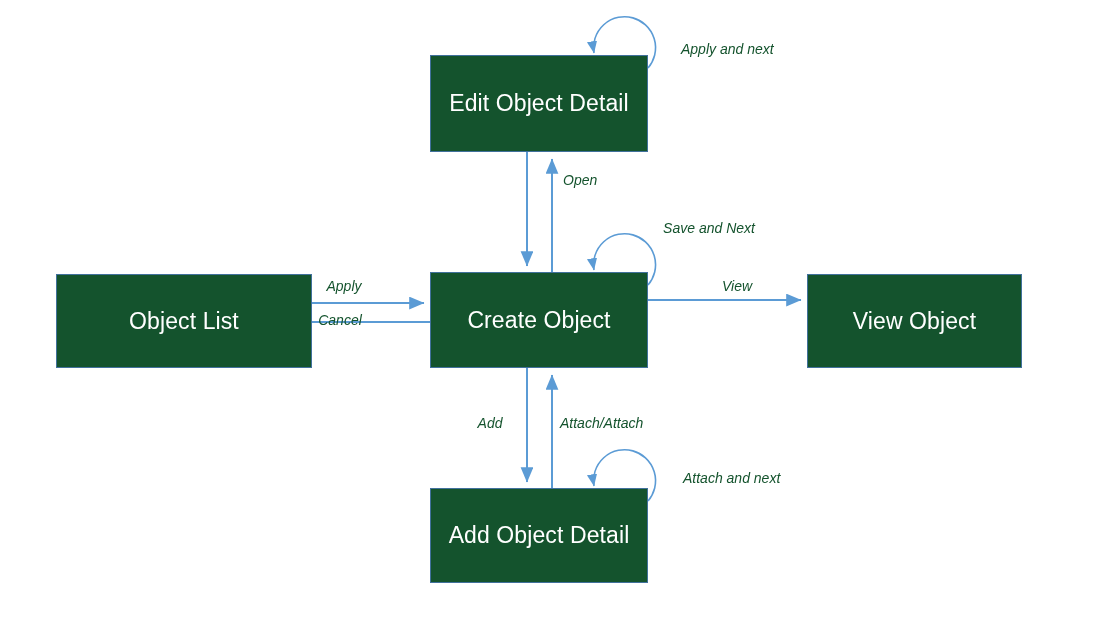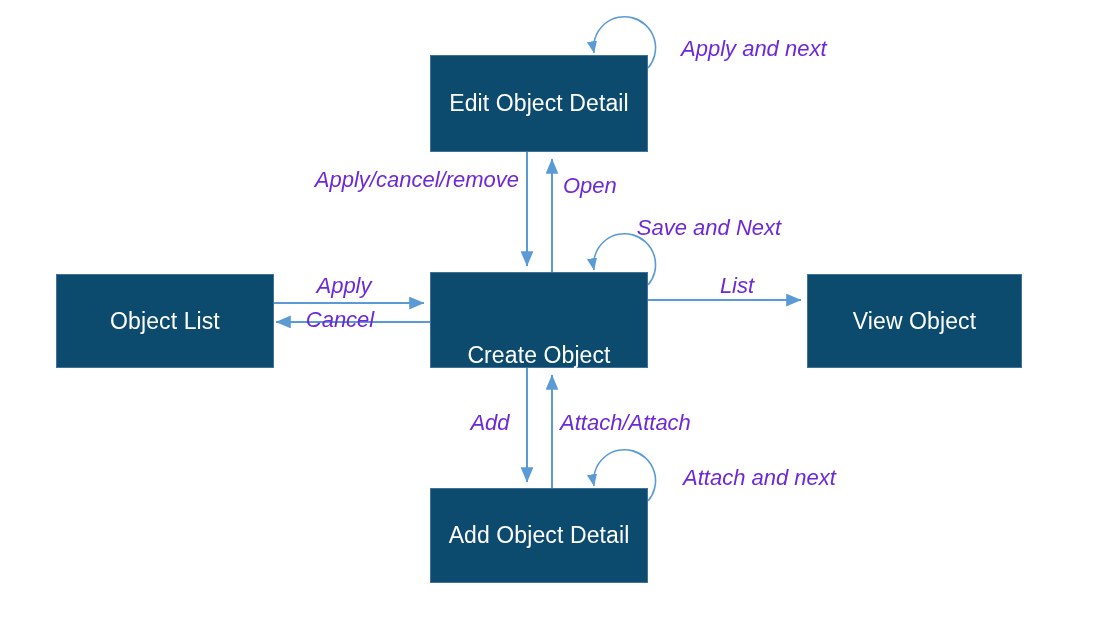--- a/index.html
+++ b/index.html
@@ -21,39 +21,39 @@
   #diagram-svg {
     position: absolute;
     left: 0;
     top: 0;
     width: 1104px;
     height: 626px;
   }
   .node-box {
     position: absolute;
     box-sizing: border-box;
-    background: #0c4a6e;
+    background: #14532d;
     border: 1px solid #41719C;
     display: flex;
     align-items: center;
     justify-content: center;
     color: #ffffff;
     font-family: "Liberation Sans", sans-serif;
     font-size: 23px;
     font-weight: 400;
     letter-spacing: 0.1px;
     line-height: 1;
     white-space: nowrap;
   }
   .edge-label {
     position: absolute;
     font-family: "Liberation Sans", sans-serif;
     font-style: italic;
-    font-size: 22px;
-    color: #6d28d9;
+    font-size: 14px;
+    color: #14532d;
     white-space: nowrap;
     line-height: 1;
   }
   .edge-label.anchor-left  { transform: translate(0, -50%); }
   .edge-label.anchor-right { transform: translate(-100%, -50%); }
   .edge-label.anchor-center{ transform: translate(-50%, -50%); }
 </style>
 </head>
 <body>
 
@@ -87,49 +87,48 @@
       <path d="M648,285 A31,31 0 1 0 594,270" marker-end="url(#arrowhead)" stroke-width="1.6"></path>
 
       <path d="M648,501 A31,31 0 1 0 594,486" marker-end="url(#arrowhead)" stroke-width="1.6"></path>
     </g>
   </svg>
 
   <div class="node-box" style="left:430px; top:55px; width:218px; height:97px;">
     <span>Edit Object Detail</span>
   </div>
 
-  <div class="node-box" style="left:56px; top:274px; width:218px; height:94px;">
+  <div class="node-box" style="left:56px; top:274px; width:256px; height:94px;">
     <span>Object List</span>
   </div>
 
-  <div class="node-box" style="left:430px; top:272px; width:218px; height:96px;align-items:flex-end;">
+  <div class="node-box" style="left:430px; top:272px; width:218px; height:96px;">
     <span>Create Object</span>
   </div>
 
   <div class="node-box" style="left:807px; top:274px; width:215px; height:94px;">
     <span>View Object</span>
   </div>
 
   <div class="node-box" style="left:430px; top:488px; width:218px; height:95px;">
     <span>Add Object Detail</span>
   </div>
 
   <div class="edge-label anchor-left" style="left:681px; top:49px;">Apply and next</div>
 
-  <div class="edge-label anchor-right" style="left:519px; top:180px;">Apply/cancel/remove</div>
 
-  <div class="edge-label anchor-left" style="left:563px; top:186px;">Open</div>
+  <div class="edge-label anchor-left" style="left:563px; top:180px;">Open</div>
 
   <div class="edge-label anchor-center" style="left:344px; top:286px;">Apply</div>
 
   <div class="edge-label anchor-center" style="left:340px; top:320px;">Cancel</div>
 
   <div class="edge-label anchor-center" style="left:709px; top:228px;">Save and Next</div>
 
-  <div class="edge-label anchor-center" style="left:737px; top:286px;">List</div>
+  <div class="edge-label anchor-center" style="left:737px; top:286px;">View</div>
 
   <div class="edge-label anchor-center" style="left:490px; top:423px;">Add</div>
 
   <div class="edge-label anchor-left" style="left:560px; top:423px;">Attach/Attach</div>
 
   <div class="edge-label anchor-left" style="left:683px; top:478px;">Attach and next</div>
 
 </div>
 
 </body></html>

